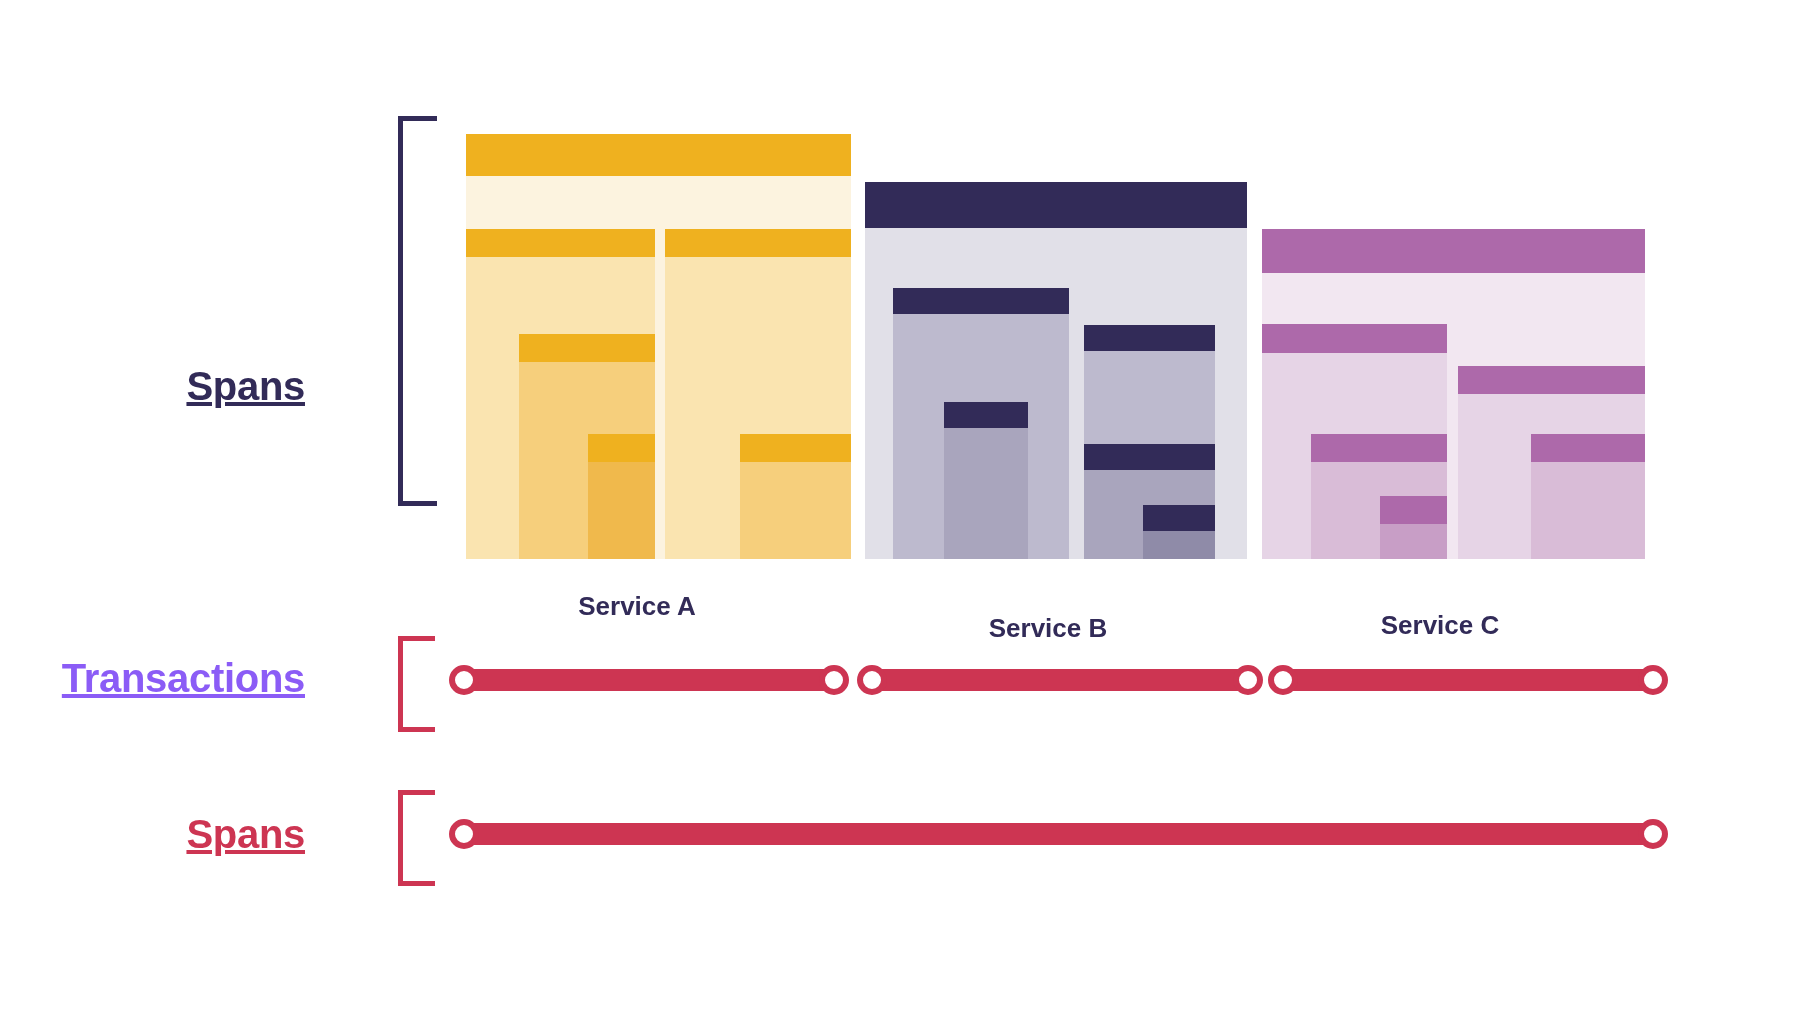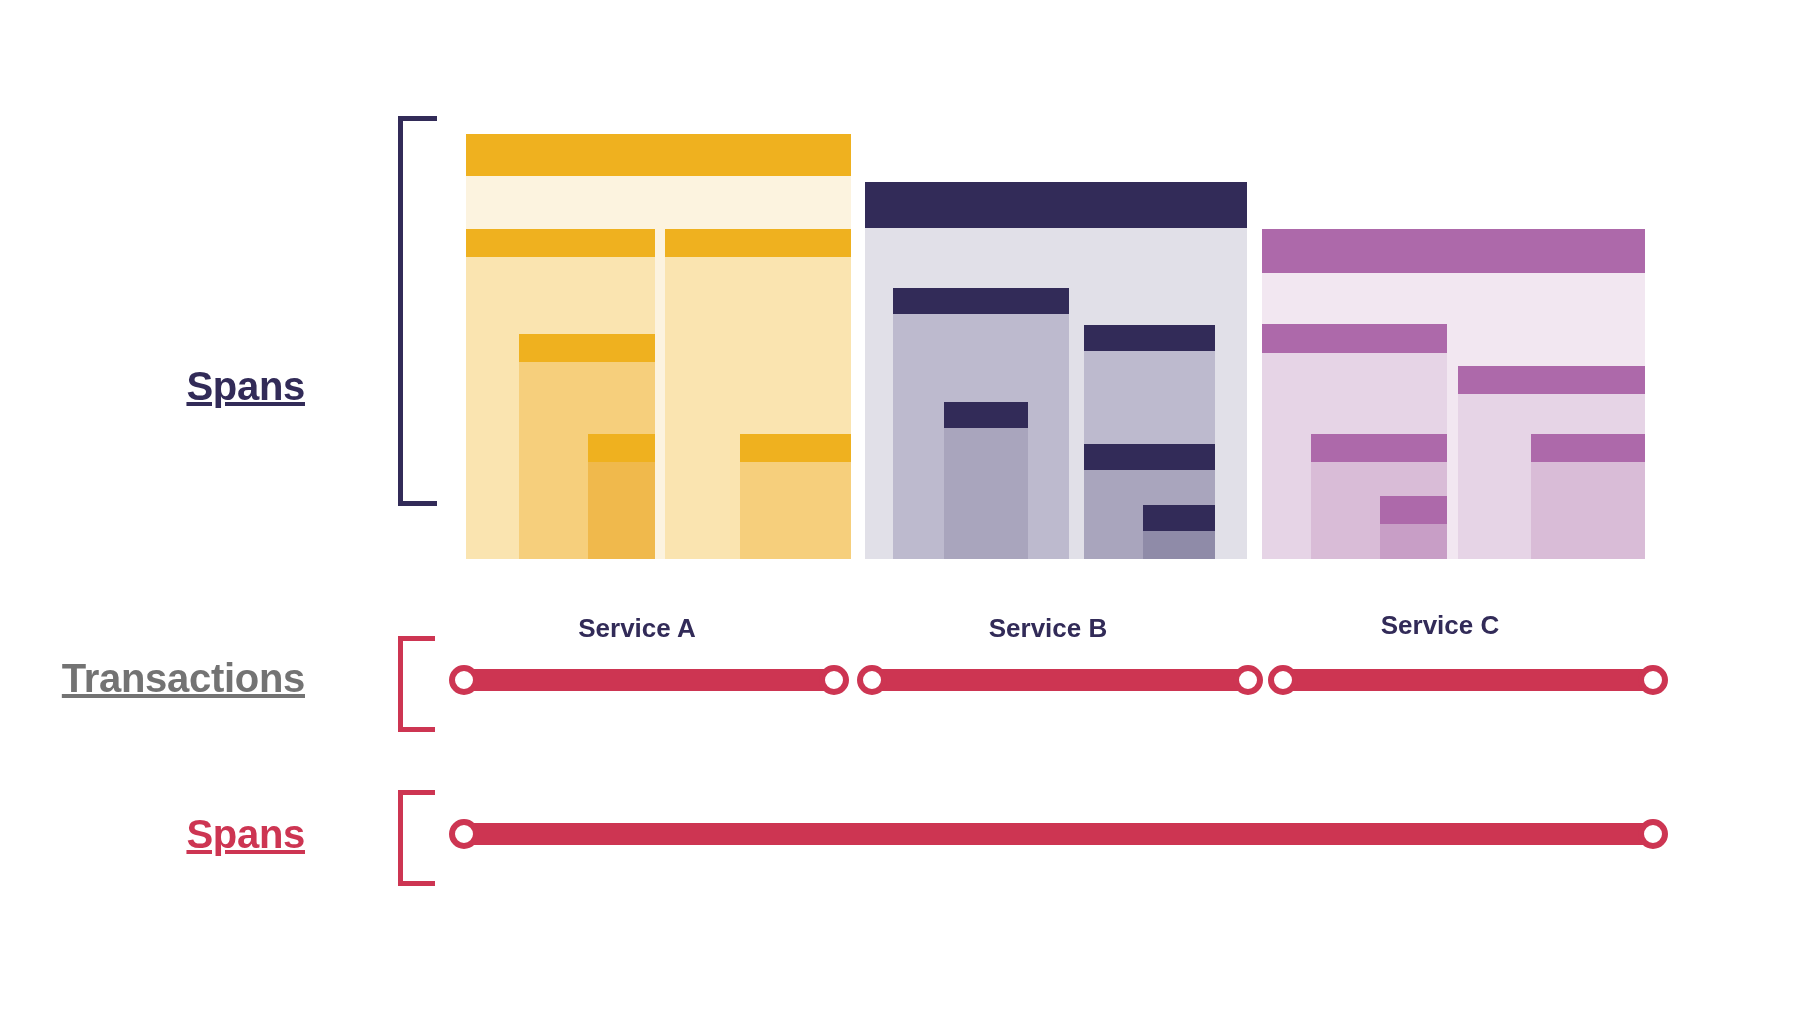--- a/index.html
+++ b/index.html
@@ -21,21 +21,21 @@
     white-space:nowrap;
     line-height:1;
     text-decoration:underline;
   }
   #spans-label{
     right:1495px; top:366px;
     font-size:40px; color:#322b58;
   }
   #transactions-label{
     right:1495px; top:658px;
-    font-size:40px; color:#737373;
+    font-size:40px; color:#8b5cf6;
   }
   #trace-label{
     right:1495px; top:814px;
     font-size:40px; color:#cd3552;
   }
 
   
   .bracket{
     position:absolute;
     border-style:solid;
@@ -148,21 +148,21 @@
         <div class="span-bar" style="left: 1380px; top: 496px; width: 67px; height: 63px; background: rgb(200, 158, 198);">
           <div class="span-head" style="position: absolute; left: 0px; top: 0px; width: 100%; height: 28px; background: rgb(173, 105, 170);"></div>
         </div>
         <div class="span-bar" style="left: 1531px; top: 434px; width: 114px; height: 125px; background: rgb(217, 188, 215);">
           <div class="span-head" style="position: absolute; left: 0px; top: 0px; width: 100%; height: 28px; background: rgb(173, 105, 170);"></div>
         </div>
       </div>
     </div>
 
   <div id="service-captions">
-      <div class="service-caption" style="left: 527px; top: 615px; width: 220px;">Service A</div>
+      <div class="service-caption" style="left: 527px; top: 593px; width: 220px;">Service A</div>
       <div class="service-caption" style="left: 938px; top: 615px; width: 220px;">Service B</div>
       <div class="service-caption" style="left: 1330px; top: 612px; width: 220px;">Service C</div>
     </div>
 
   <div class="line-row" id="transactions-row" style="left: 0px; top: 650px; width: 1800px;">
       <div class="line-seg" style="left: 464px; width: 370px;"></div>
       <div class="node" style="left: 464px;"></div>
       <div class="node" style="left: 834px;"></div>
       <div class="line-seg" style="left: 872px; width: 376px;"></div>
       <div class="node" style="left: 872px;"></div>

